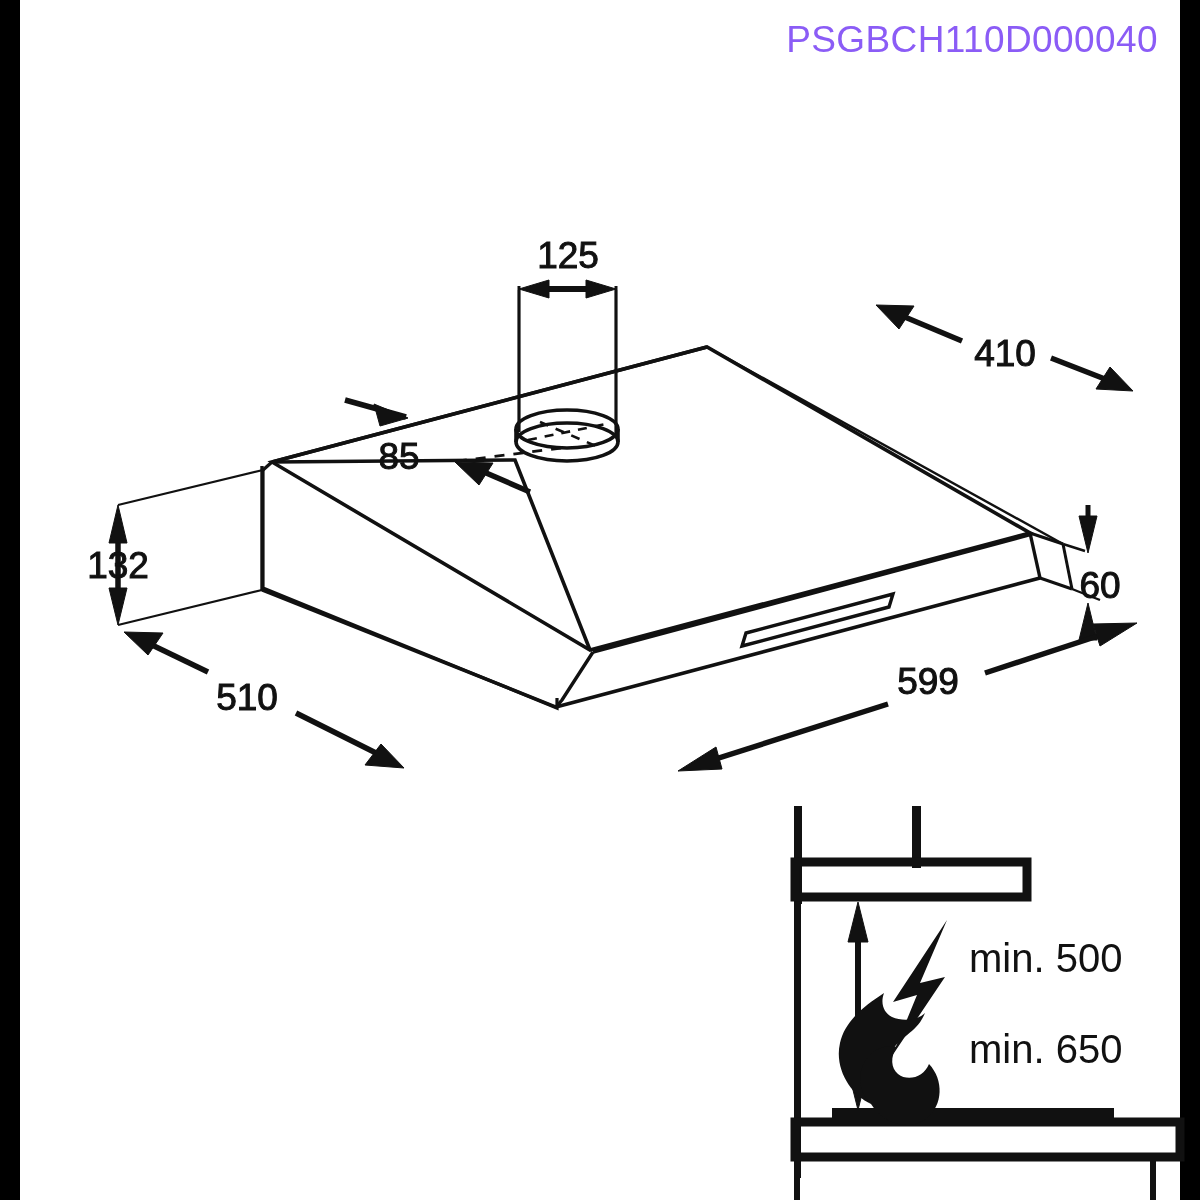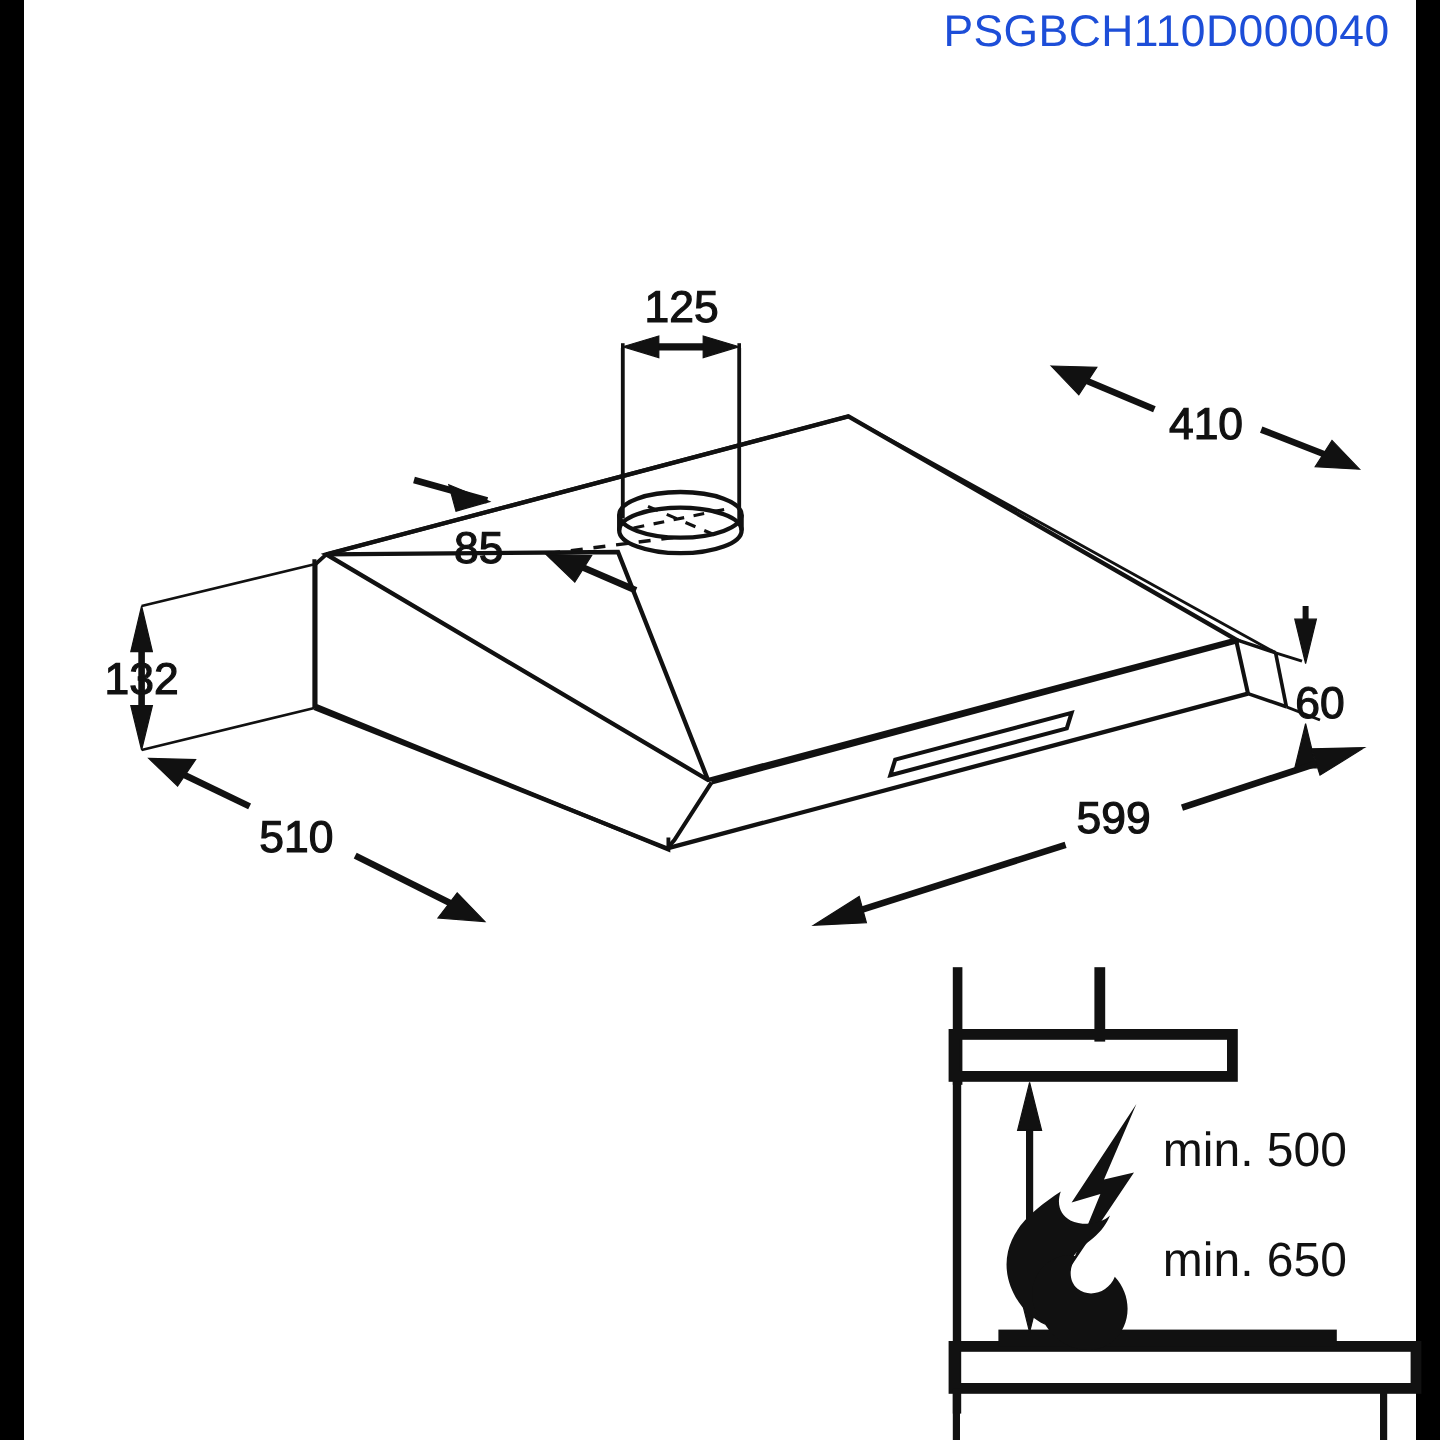--- a/index.html
+++ b/index.html
@@ -34,24 +34,24 @@
 
   #drawing-svg {
     position: absolute;
     left: 0; top: 0;
     width: 1200px;
     height: 1200px;
   }
   .code-label {
     position: absolute;
     right: 42px;
-    top: 5px;
+    top: 19px;
     font-size: 37px;
     letter-spacing: 0.4px;
-    color: #1d4ed8;
+    color: #8b5cf6;
     font-family: "Liberation Sans", sans-serif;
     white-space: nowrap;
     margin-left: 28px;
   }
   text {
     font-family: "Liberation Sans", sans-serif;
     fill: #111111;
   }
   .dim-text {
     font-size: 37px;

